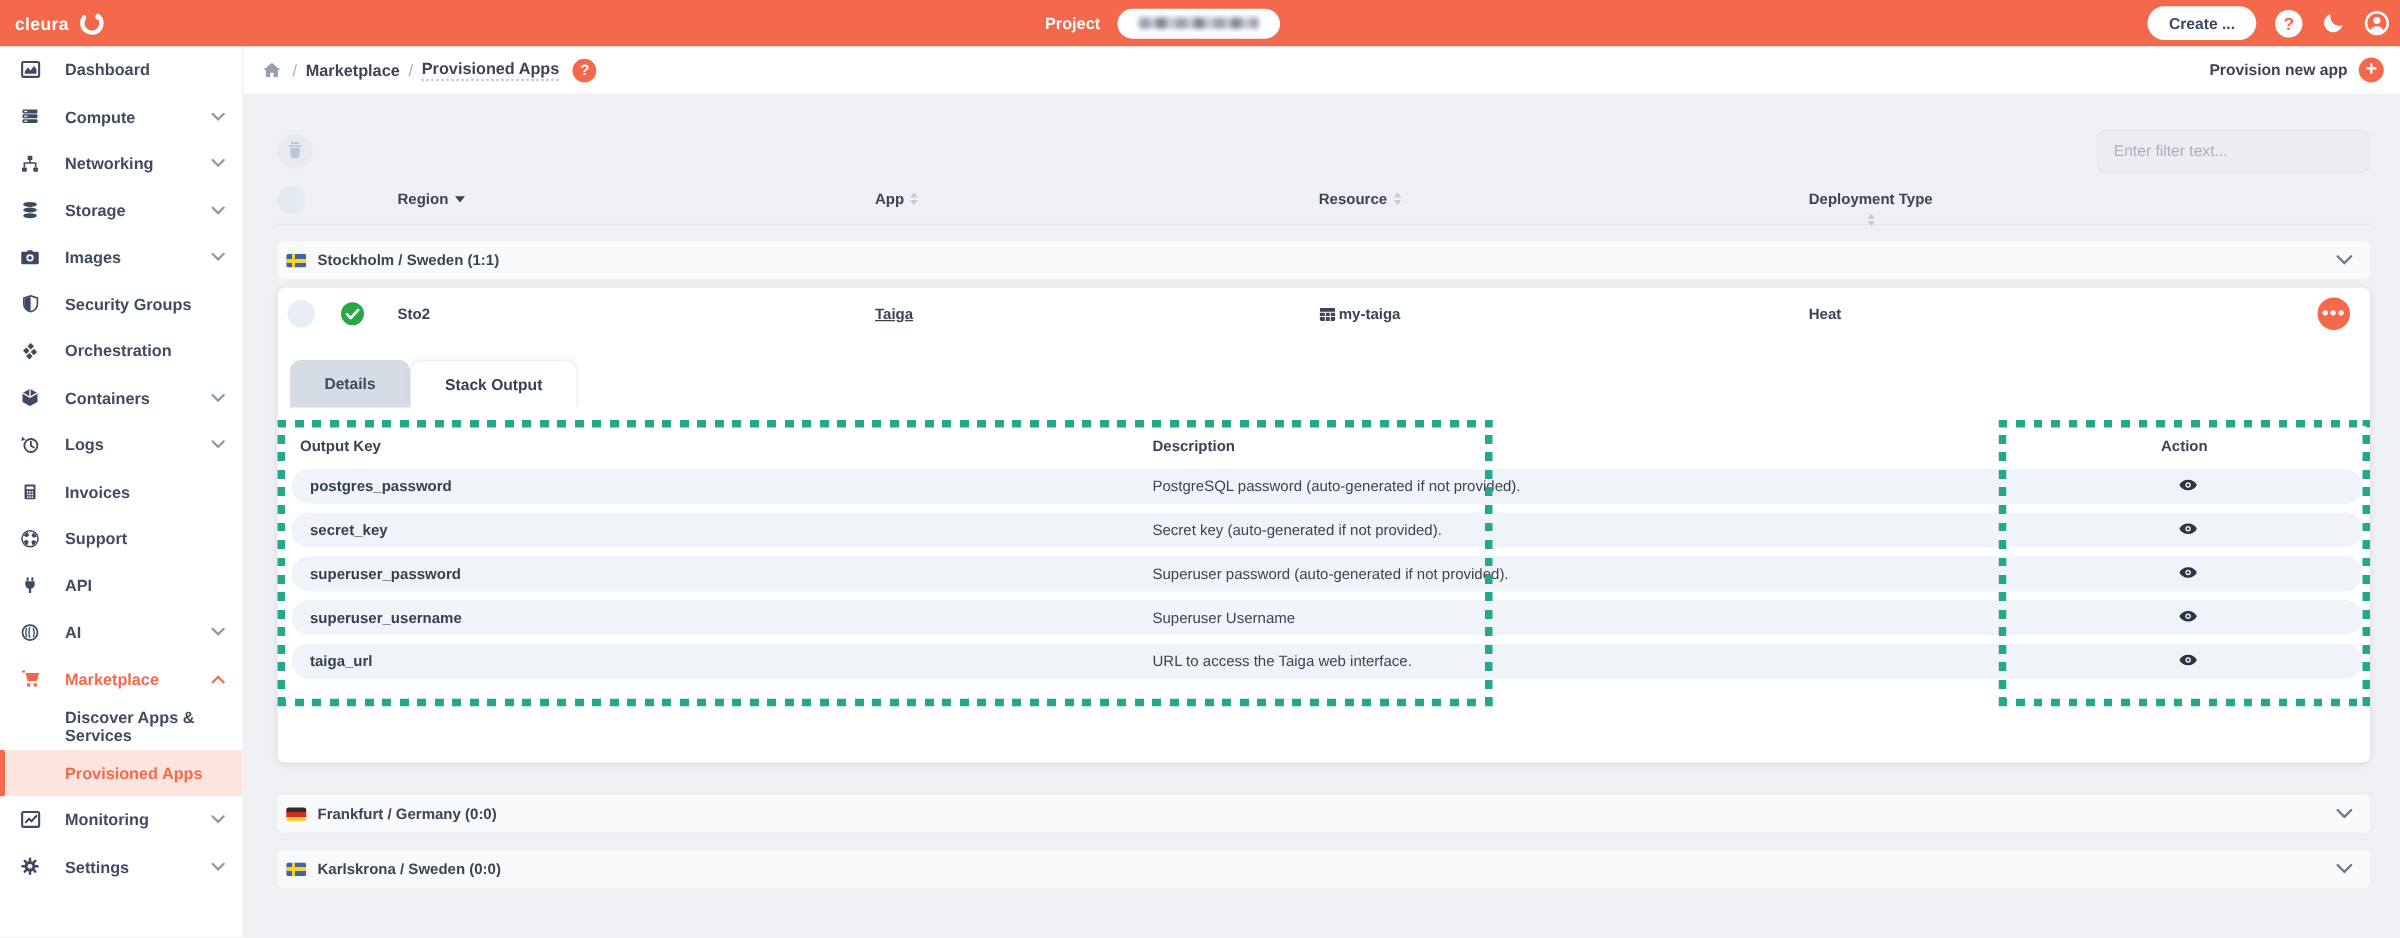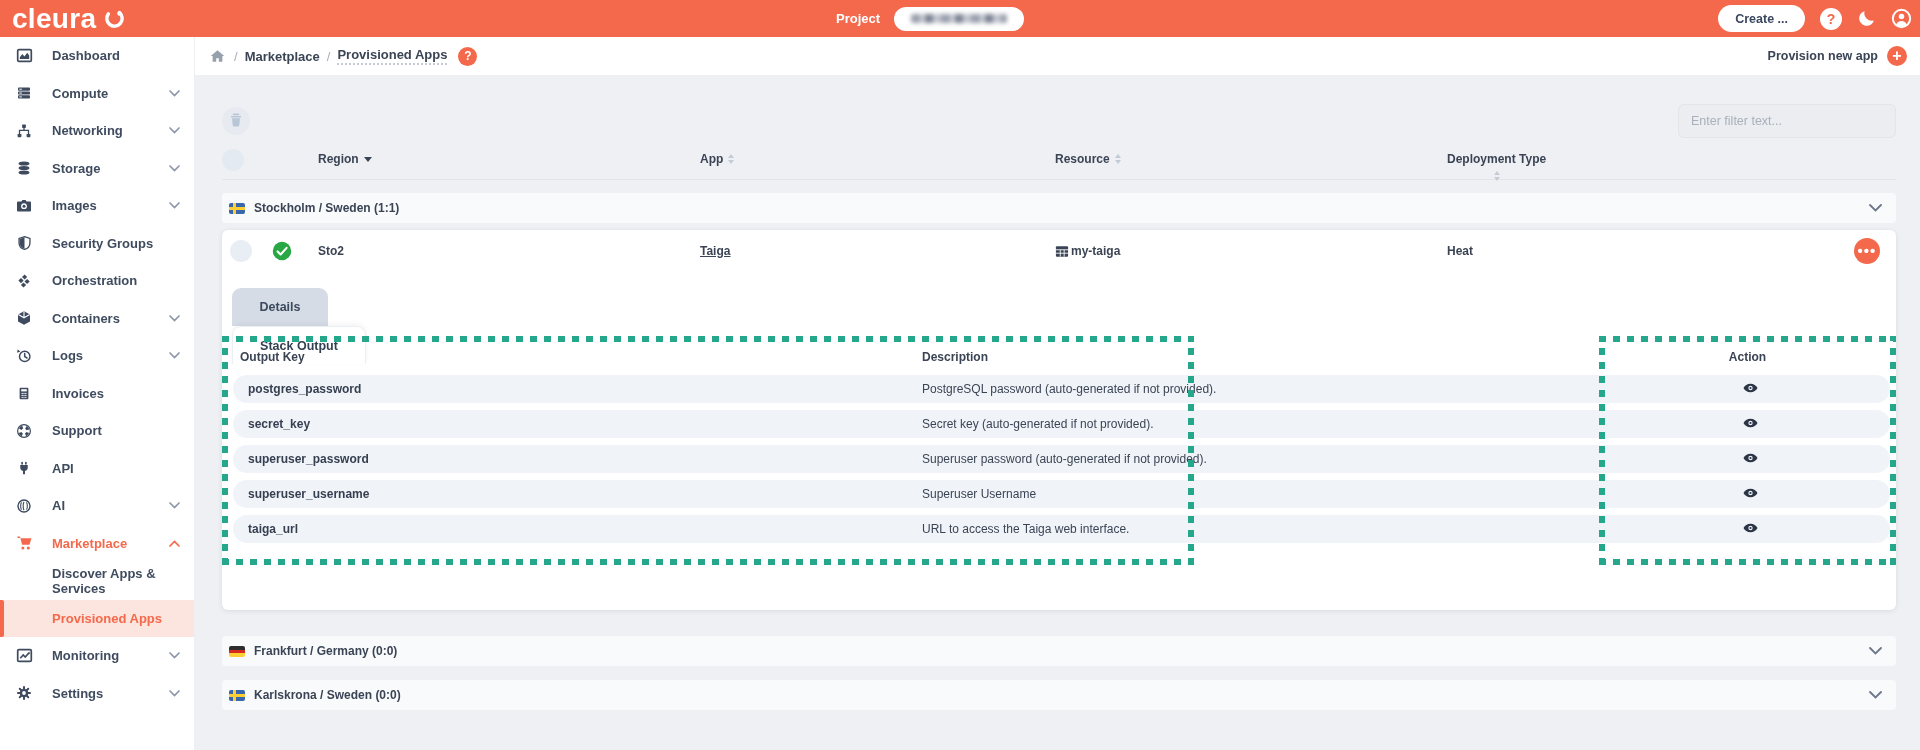--- a/index.html
+++ b/index.html
@@ -1,21 +1,21 @@
 <!DOCTYPE html>
 <html><head>
 <meta charset="utf-8">
 <style>
   * { margin:0; padding:0; box-sizing:border-box; }
   html,body { width:1920px; height:750px; overflow:hidden; }
   body { font-family:"Liberation Sans", sans-serif; background:#eef0f4; color:#3b4454; }
 
   
   .topbar { position:relative; height:37px; background:#f4694c; display:flex; align-items:center; padding:0 12px; color:#fff; }
-  .logo { display:flex; align-items:center; gap:7px; font-size:28px; font-weight:600; letter-spacing:.3px; cursor:pointer; }
+  .logo { display:flex; align-items:center; gap:7px; font-size:14px; font-weight:600; letter-spacing:.3px; cursor:pointer; }
   .project-group { position:absolute; left:836px; top:0; height:37px; display:flex; align-items:center; gap:14px; }
   .project-label { font-size:13px; font-weight:700; }
   .project-pill { width:130px; height:24px; background:#fff; border-radius:13px; display:flex; align-items:center; justify-content:center; cursor:pointer; }
   .redacted { width:96px; height:9px; border-radius:2px; filter:blur(2px);
     background:repeating-linear-gradient(90deg,#9aa0ad 0 9px,#c9ccd4 9px 14px,#7d8494 14px 22px,#c2c6cf 22px 30px); }
   .topbar-right { position:absolute; right:8px; top:0; height:37px; display:flex; align-items:center; gap:15px; }
   .create-btn { height:27px; padding:0 17px; background:#fff; border:none; border-radius:14px; font-family:inherit;
     font-size:12.5px; font-weight:700; color:#3b4860; cursor:pointer; }
   .tb-help { width:22px; height:22px; border-radius:50%; background:#fff; color:#f4694c; font-size:14px; font-weight:800;
     display:flex; align-items:center; justify-content:center; cursor:pointer; }
@@ -83,21 +83,21 @@
     box-shadow:0 1px 5px rgba(25,35,55,.10); }
   .app-row { position:relative; height:42px; }
   .app-row .sel-circle { position:absolute; left:8px; top:10px; background:#e9eef5; }
   .status-ok { position:absolute; left:50px; top:11px; width:20px; height:20px; }
   .cell { position:absolute; top:0; height:42px; display:flex; align-items:center; font-size:12px; font-weight:600; }
   .cl-region { left:96px; } .cl-app { left:478px;text-decoration:underline; } .cl-resource { left:833px; gap:2px; } .cl-deploy { left:1225px; }
   .row-menu { position:absolute; right:16px; top:8px; width:26px; height:26px; border-radius:50%; background:#f4694c;
     border:none; color:#fff; font-size:15px; font-weight:800; line-height:26px; text-align:center; cursor:pointer;
     letter-spacing:1px; padding:0; }
 
-  .tabs { position:absolute; top:58px; left:10px; display:flex;flex-direction:column; }
+  .tabs { position:absolute; top:58px; left:10px; display:flex; }
   .tab { height:38px; display:flex; align-items:center; justify-content:center; font-size:12.5px; font-weight:700;
     border-radius:9px 9px 0 0; cursor:pointer; }
   .tab-inactive { width:96px; background:#d5dce6; color:#3c4a5e; }
   .tab-active { width:134px; background:#fff; color:#333f52; border:1px solid #eceff3; border-bottom:none;
     box-shadow:0 -2px 5px rgba(25,35,55,.05); }
 
   .out-head { position:absolute; top:120px; left:0; width:100%; height:18px; }
   .oh { position:absolute; font-size:12px; font-weight:700; color:#3b4454; }
   .oh-key { left:18px; } .oh-desc { left:700px; }
   .oh-action { left:1377px; width:297px; text-align:center; }

